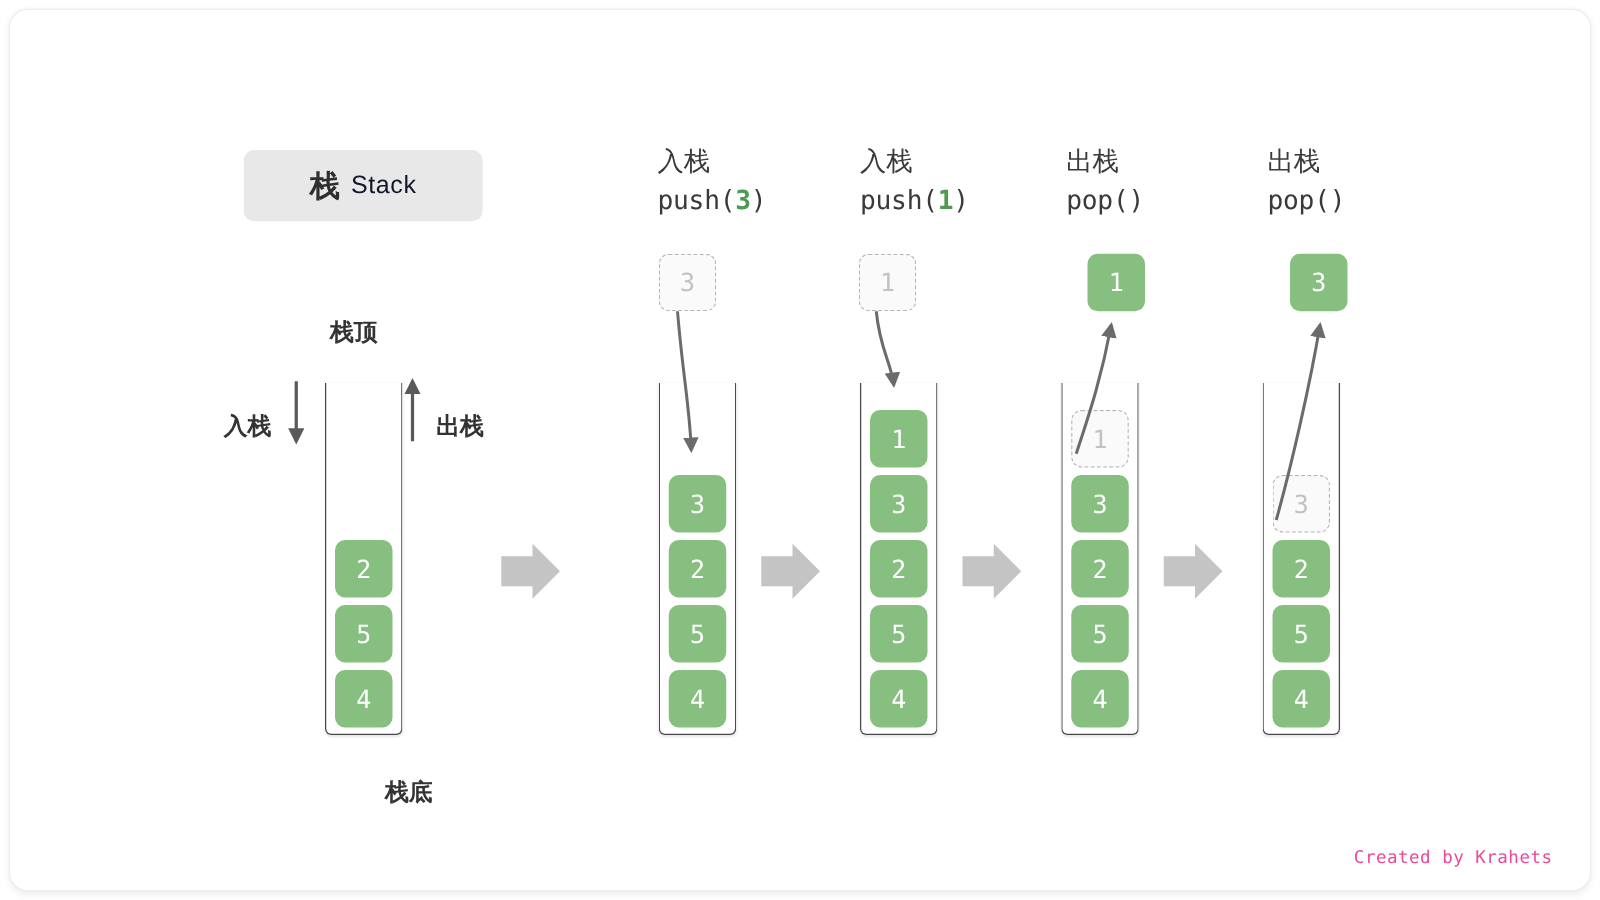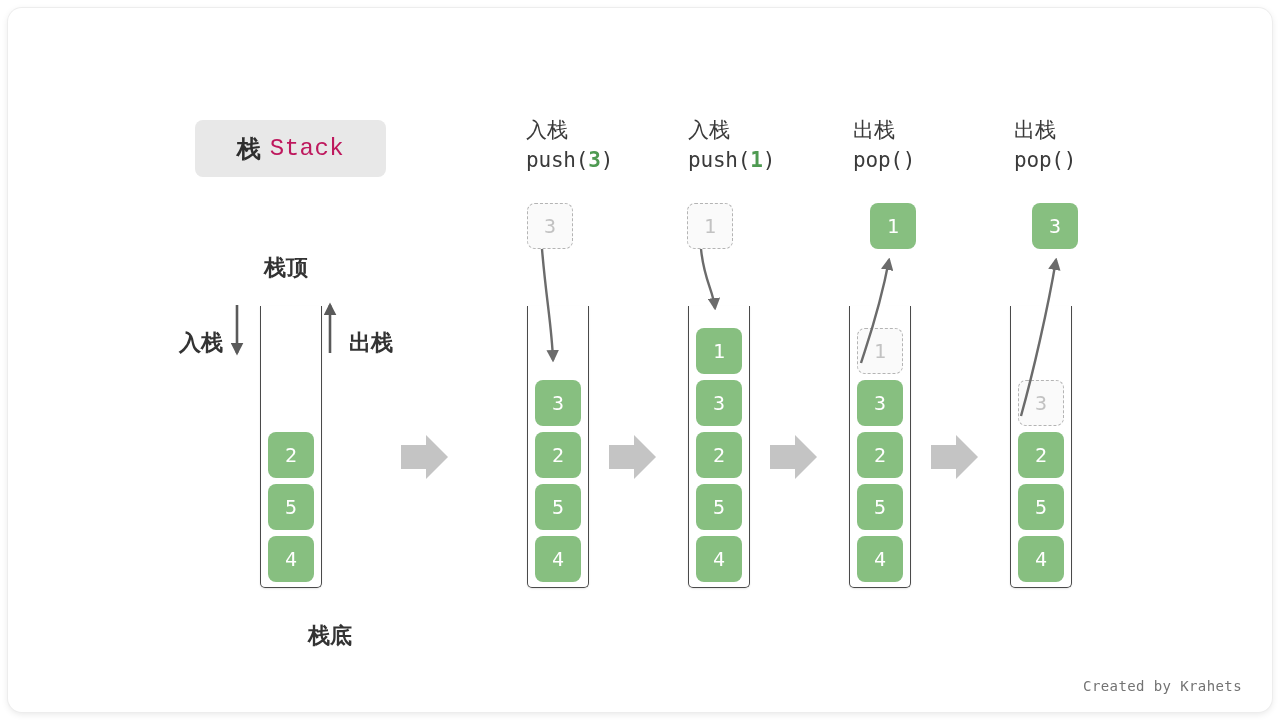--- a/index.html
+++ b/index.html
@@ -39,31 +39,31 @@
     justify-content: center;
     gap: 9px;
   }
   .title-cn {
     font-family: "Liberation Sans", "DejaVu Sans", sans-serif;
     font-size: 24px;
     font-weight: bold;
     color: #2e2e2e;
   }
   .title-en {
-    font-family: Liberation Mono, monospace;
-    font-size: 24px;
-    color: #be185d;
+    font-family: Liberation Sans, sans-serif;
+    font-size: 20px;
+    color: #0f172a;
     letter-spacing: 0.5px;
   }
 
   
   .cn-bold {
     font-family: Liberation Mono, monospace;
     font-weight: bold;
-    font-size: 22px;
+    font-size: 19px;
     color: #333333;
     white-space: nowrap;
   }
 
   .op-header {
     position: absolute;
     white-space: nowrap;
     line-height: 1.45;
   }
   .op-header .op-cn {
@@ -130,21 +130,21 @@
     pointer-events: none;
   }
 
   
   .footer {
     position: absolute;
     right: 30px;
     bottom: 18px;
     font-family: "DejaVu Sans Mono", "Liberation Mono", monospace;
     font-size: 14px;
-    color: #737373;
+    color: #ec4899;
     letter-spacing: 0.4px;
   }
 </style>
 </head>
 <body>
 
 <div class="page">
 
   <div class="title-chip">
     <span class="title-cn">栈</span>

